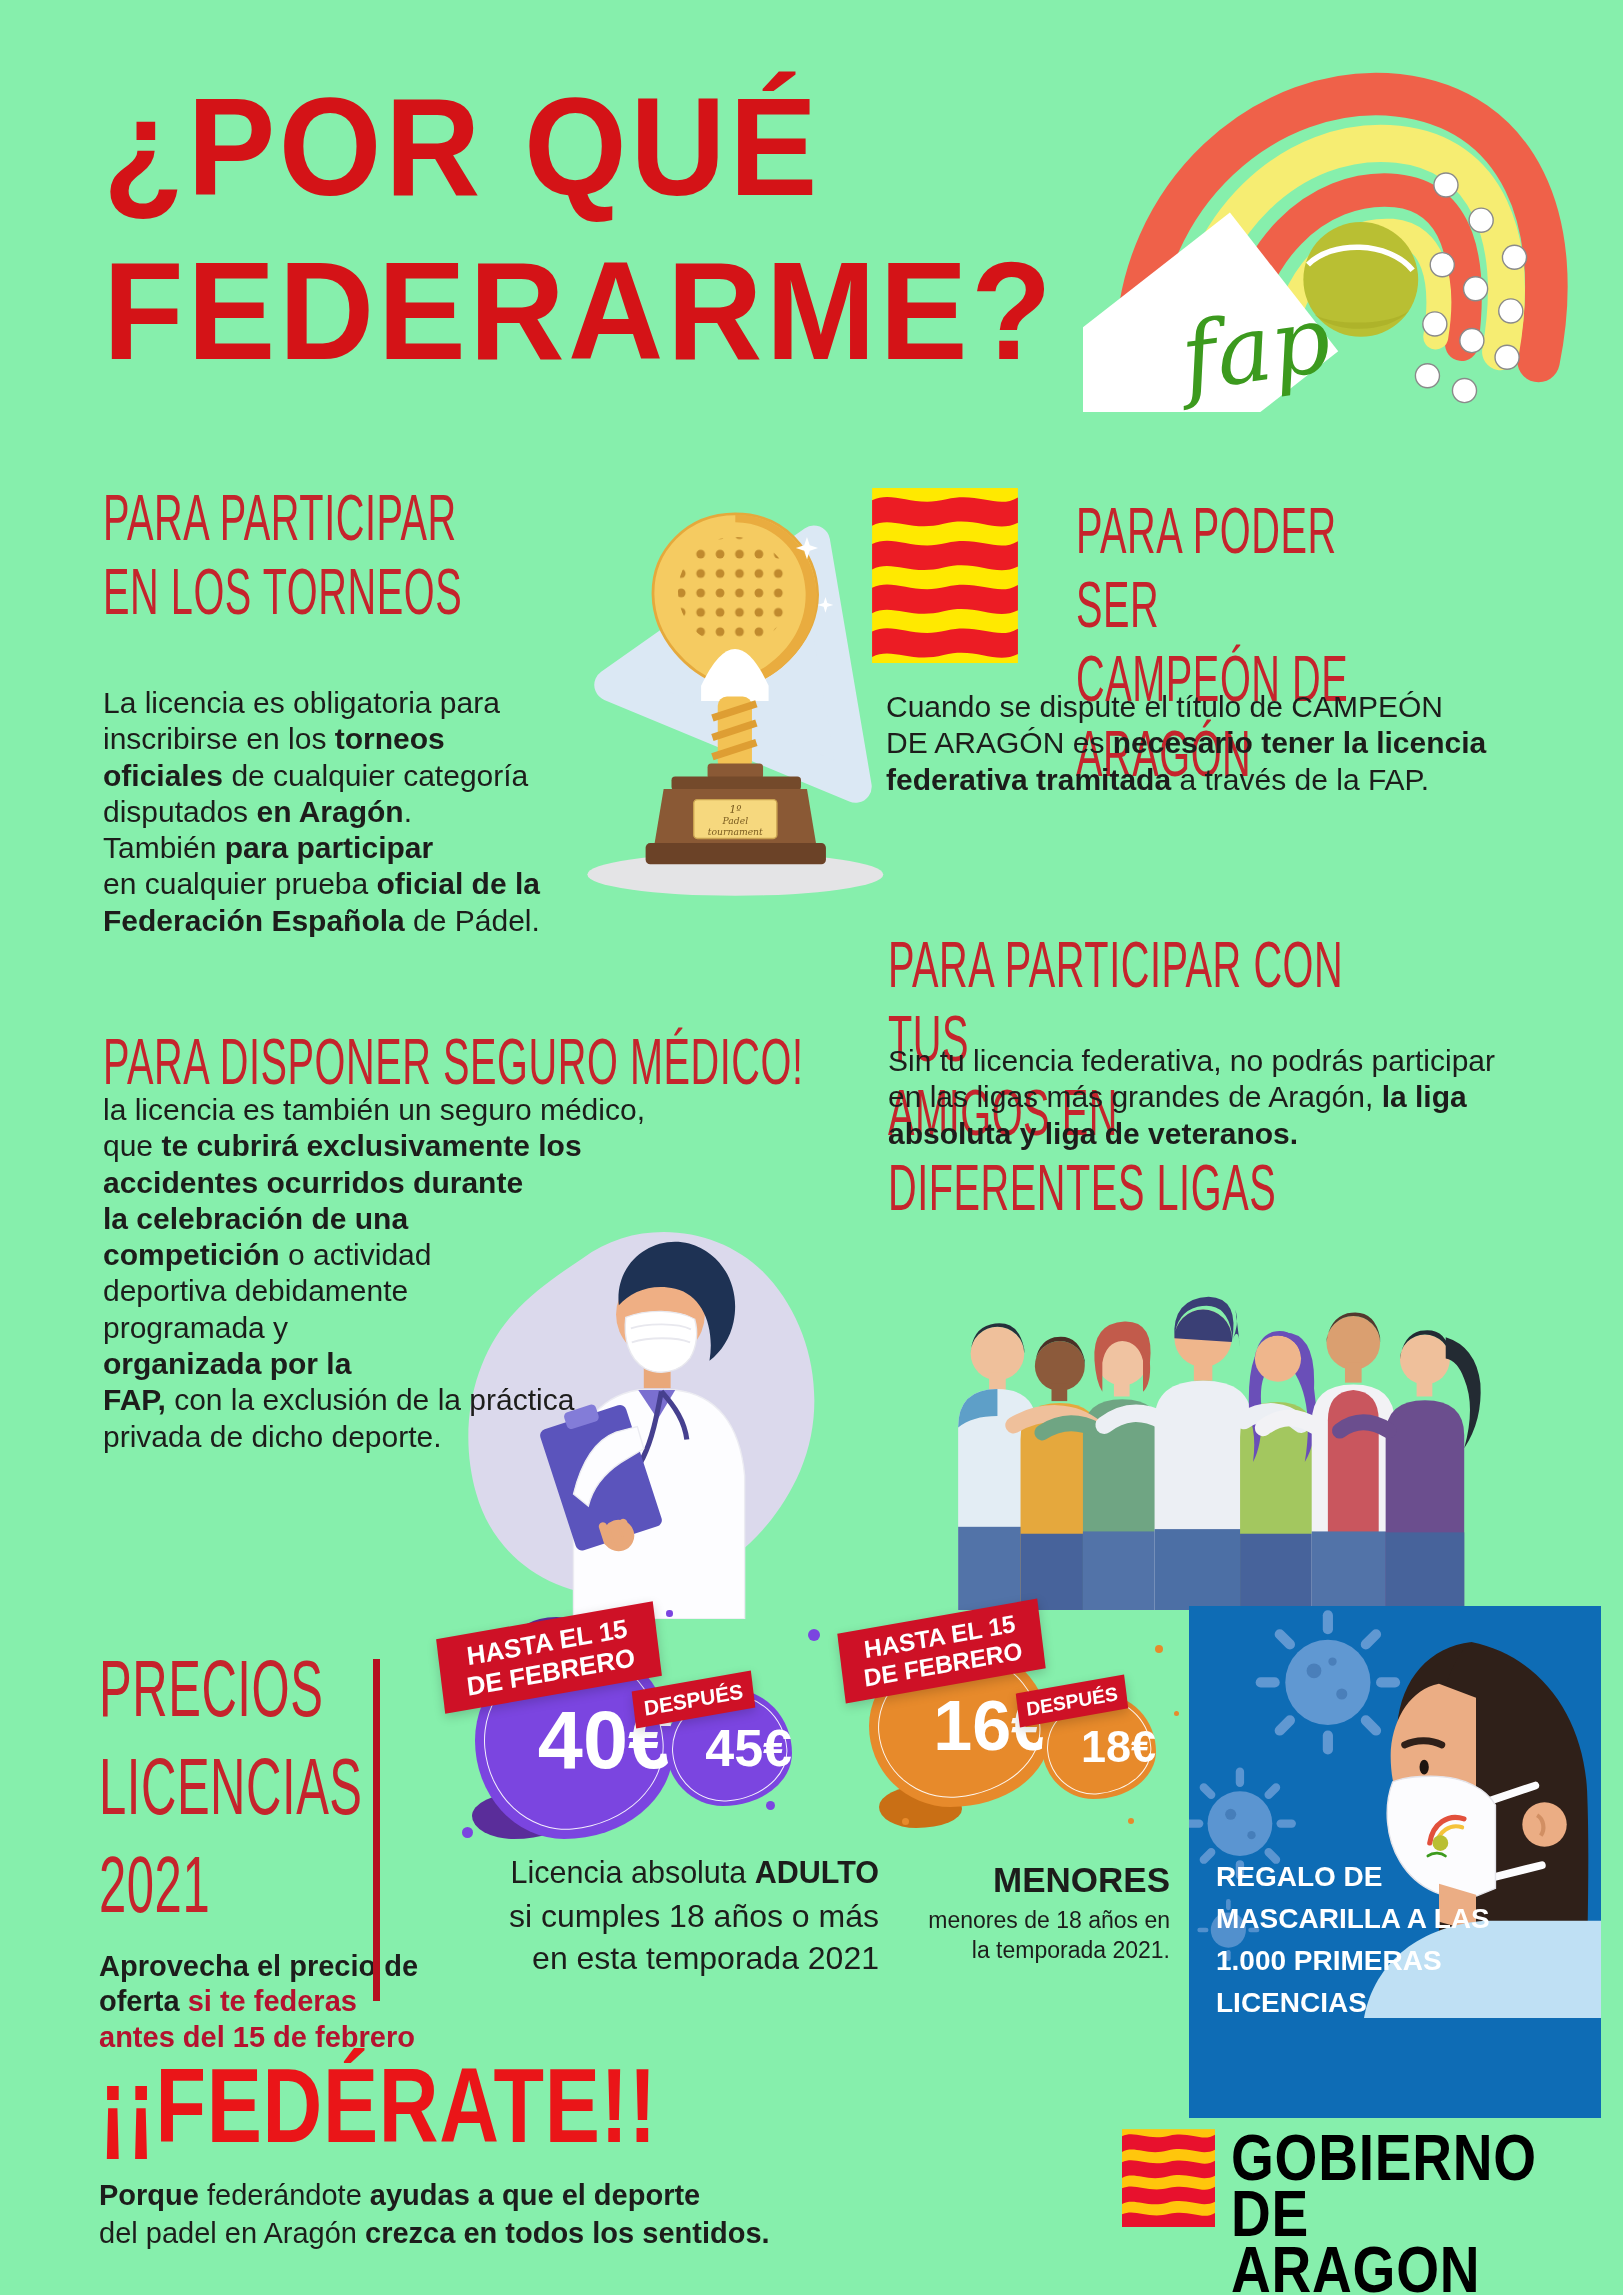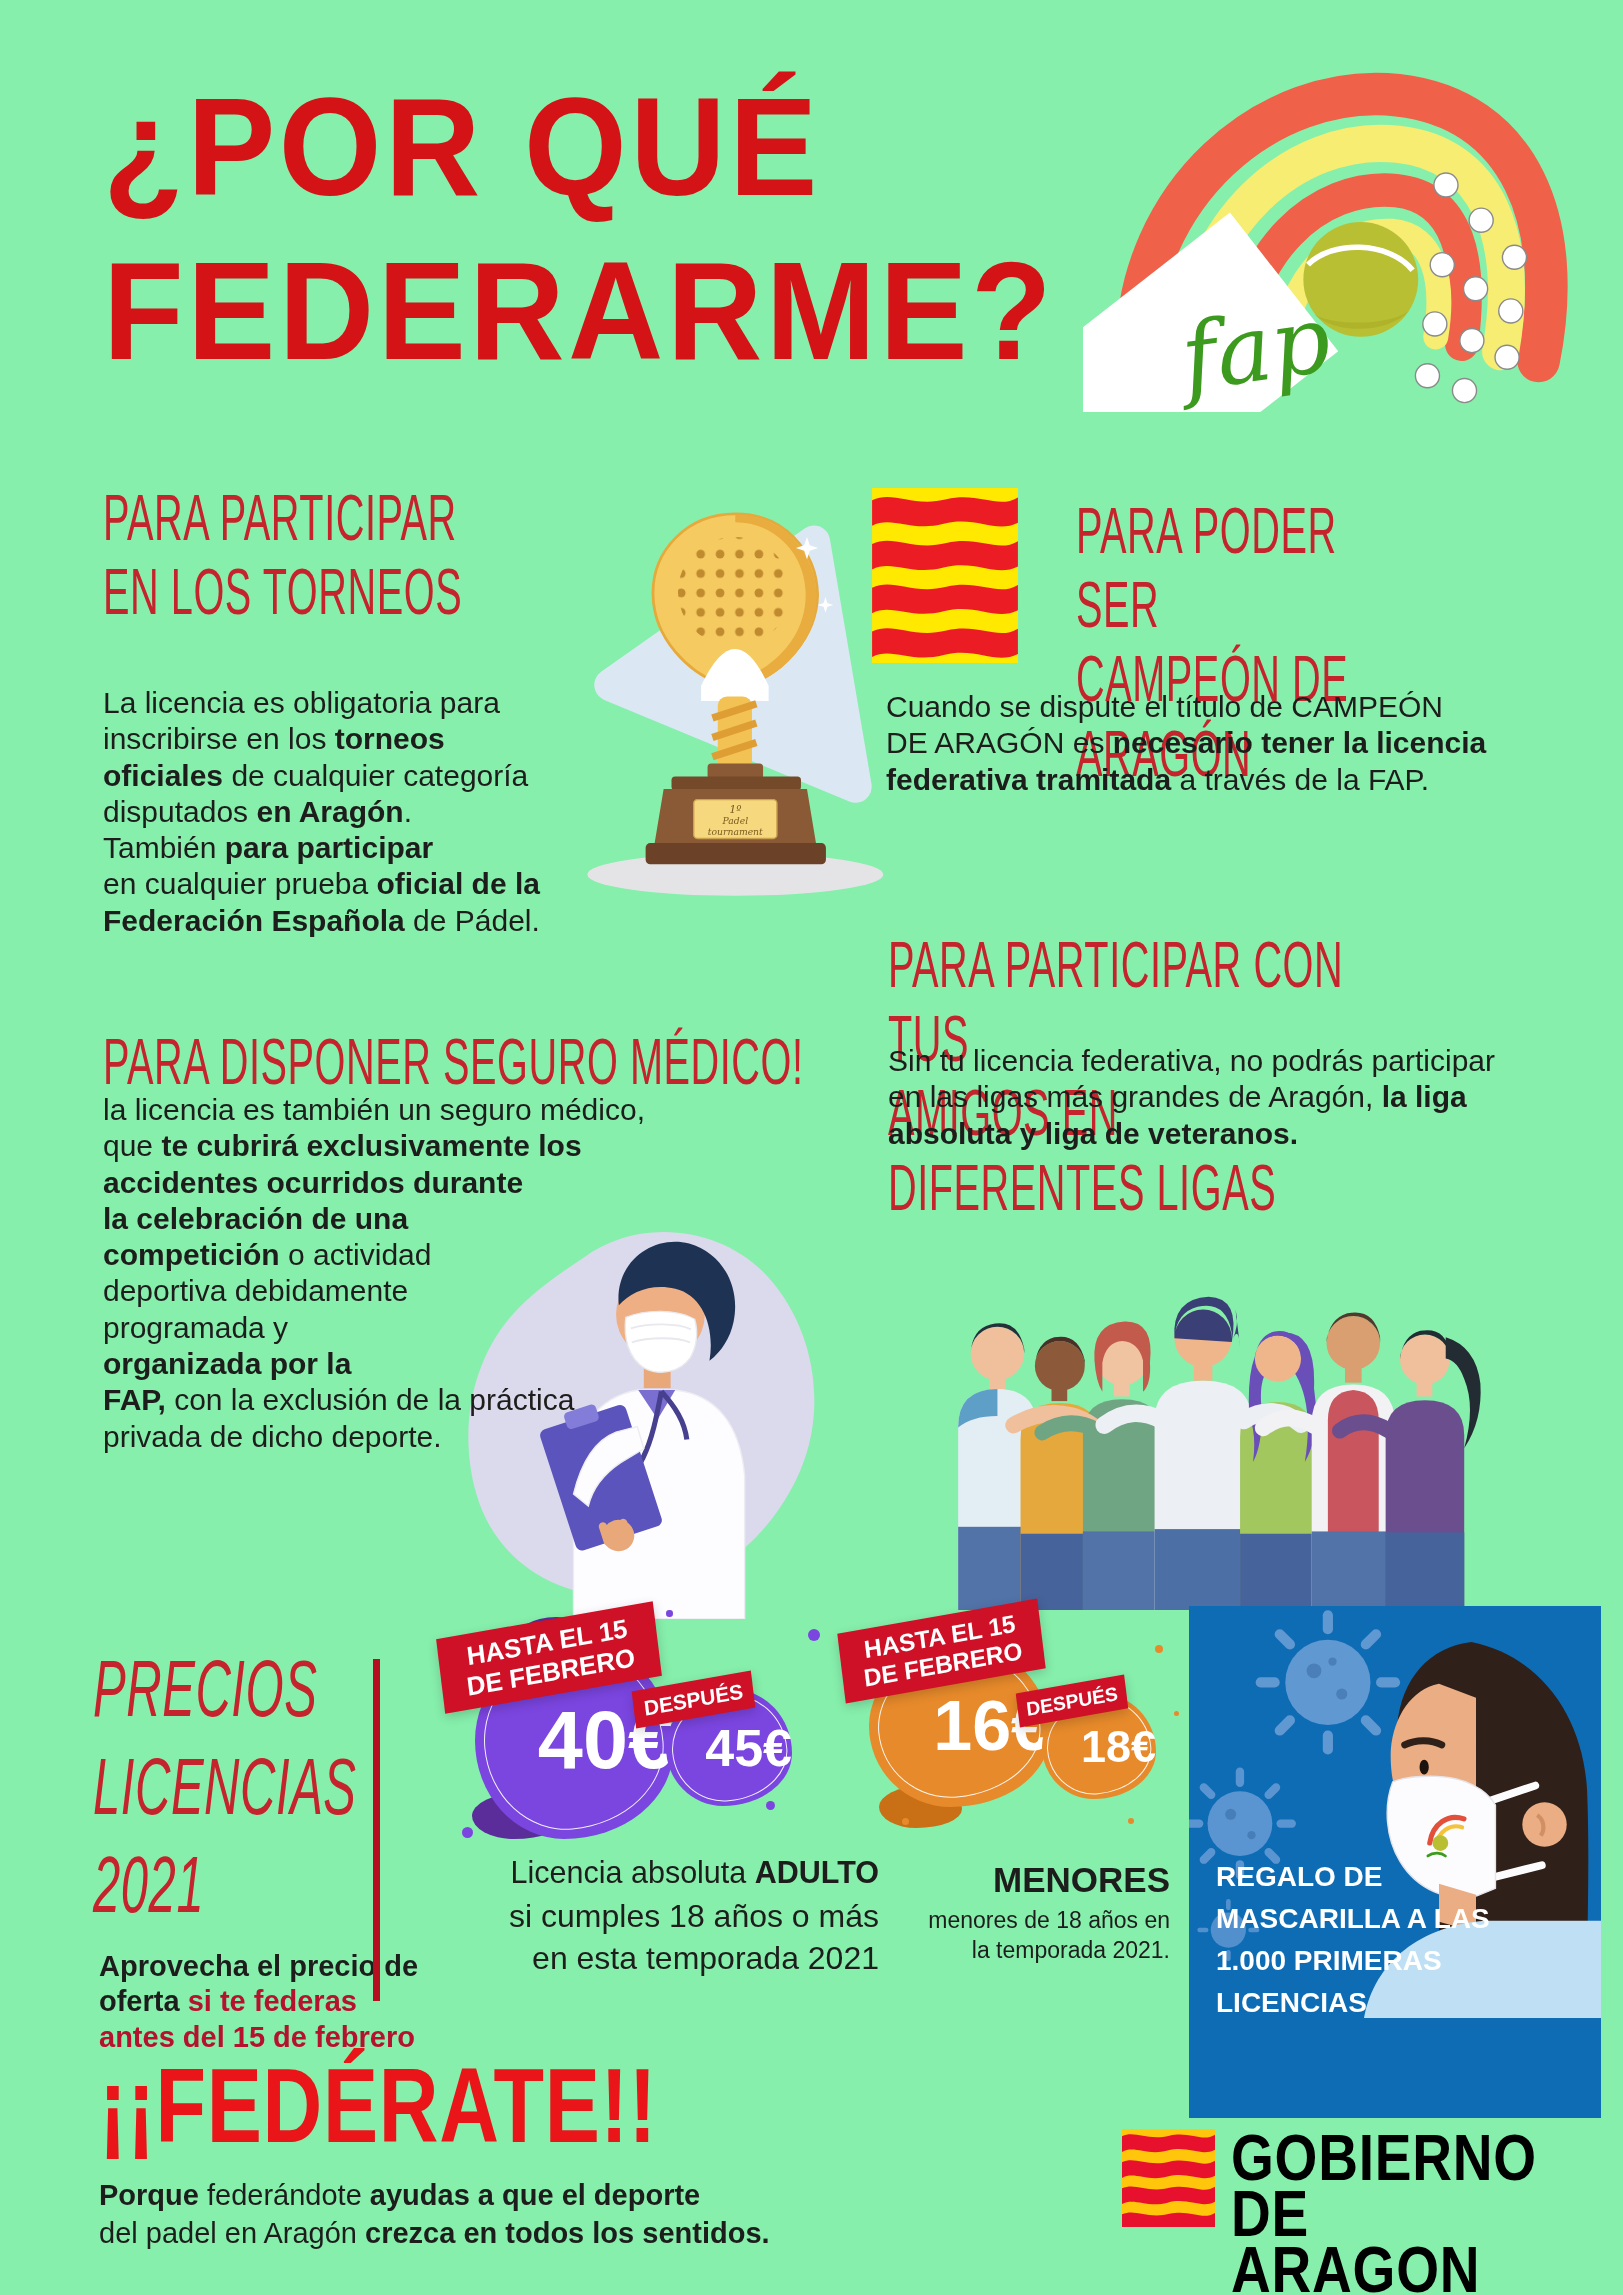--- a/index.html
+++ b/index.html
@@ -224,21 +224,21 @@
     <rect x="955" y="572" width="170" height="168" fill="#47639B"></rect>
 
     <path d="M150,340 C210,305 280,305 330,348" stroke="#EFC09B" stroke-width="36" stroke-linecap="round" fill="none"></path>
     <path d="M332,352 C292,330 252,330 212,356" stroke="#6FA583" stroke-width="34" stroke-linecap="round" fill="none"></path>
     <path d="M472,330 C426,306 386,310 346,340" stroke="#ECEFF4" stroke-width="38" stroke-linecap="round" fill="none"></path>
     <path d="M648,330 C692,302 736,306 772,338" stroke="#ECEFF4" stroke-width="38" stroke-linecap="round" fill="none"></path>
     <path d="M802,342 C766,318 726,318 690,346" stroke="#F2F2F5" stroke-width="36" stroke-linecap="round" fill="none"></path>
     <path d="M962,352 C924,328 888,328 856,352" stroke="#6B4E8E" stroke-width="34" stroke-linecap="round" fill="none"></path>
   </svg>
 
-  <div class="abs" style="left:93px;top:1640px;font-style:italic;">
+  <div class="abs" style="left:99px;top:1640px;">
     <div class="sx hbig pre">PRECIOS
 LICENCIAS
 2021</div>
   </div>
   <div class="abs note pre" style="left:99px;top:1909px;width:333px;margin-top:40px;"><span>Aprovecha el precio de
 oferta </span><span class="b" style="color: rgb(181, 18, 47);">si te federas
 antes del 15 de febrero</span></div>
   <div class="divider" style="left:373px;top:1659px;width:6.5px;height:342px;"></div>
 
   <div class="abs" style="left:416px;top:1601px;width:463px;height:352px;">

